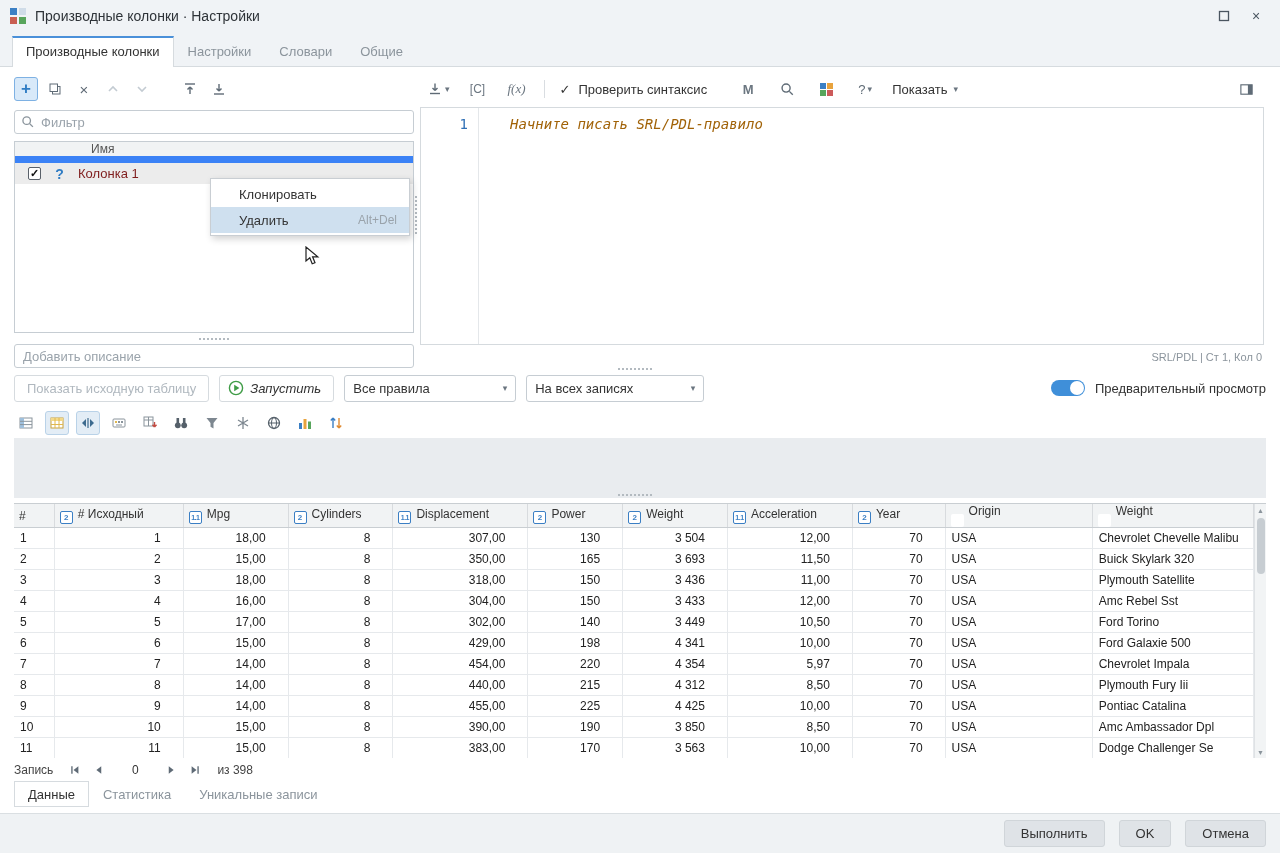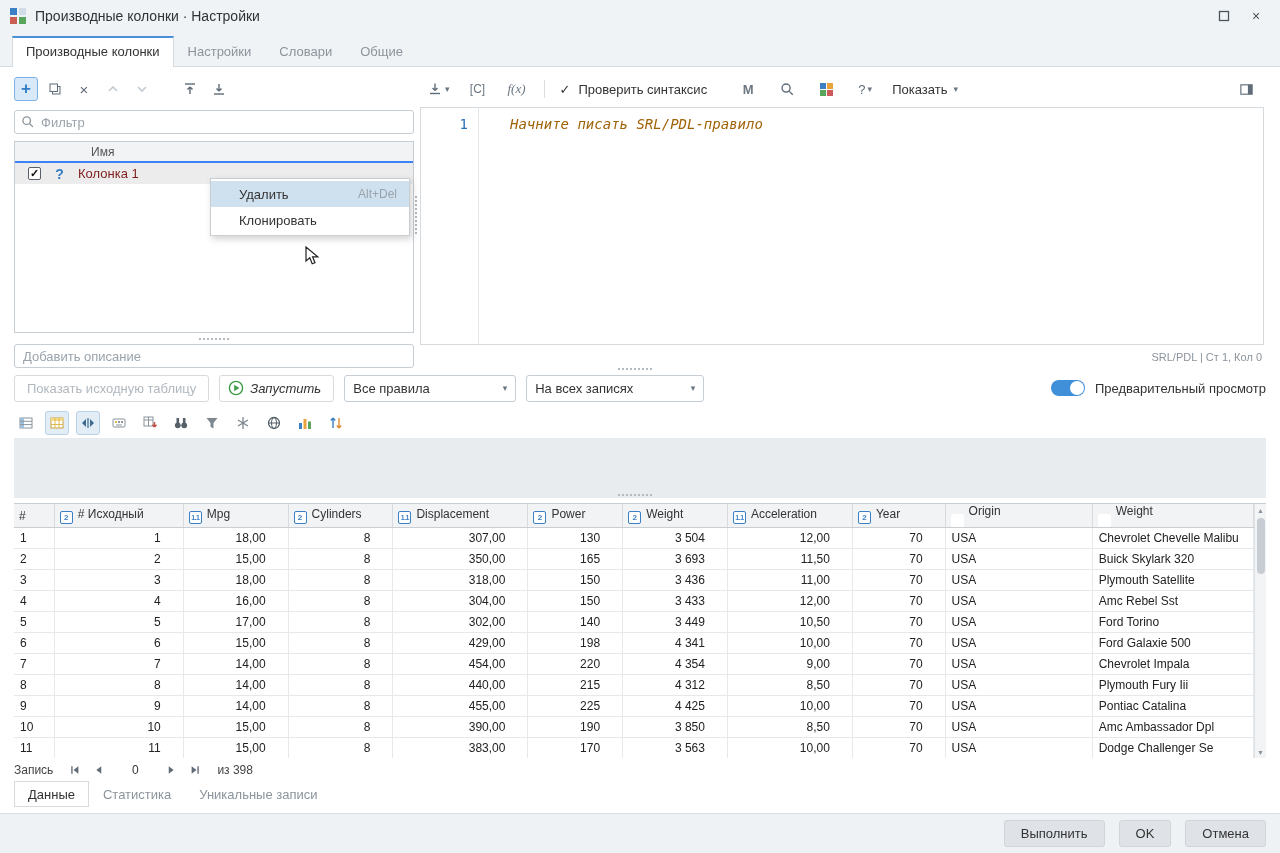--- a/index.html
+++ b/index.html
@@ -40,21 +40,21 @@
 
   
   .left-panel { position:absolute; left:14px; top:75px; width:400px; height:292px; }
   .lp-toolbar { display:flex; align-items:center; gap:5px; height:28px; }
   .lp-gap { width:14px; }
   .filter-box { margin-top:7px; height:24px; border:1px solid #c6cdd3; border-radius:3px;
     display:flex; align-items:center; padding:0 6px; gap:6px; background:#fff; }
   .filter-box input, .desc-box input { border:none; outline:none; flex:1; font-size:13px; color:#333; background:transparent; font-family:inherit; }
   .filter-box input::placeholder, .desc-box input::placeholder { color:#9aa3ab; }
   .col-list { margin-top:7px; height:192px; border:1px solid #c6cdd3; background:#fff; overflow:hidden; }
-  .list-head { height:21px; background:#f1f3f4; border-bottom:2px solid #3b82f6;
+  .list-head { height:21px; background:#f1f3f4; border-bottom:7px solid #3b82f6;
     display:flex; align-items:center; font-size:12px; color:#555; padding-left:76px; }
   .list-row { height:21px; display:flex; align-items:center; background:#ececec; padding-left:13px; }
   .checkbox { width:13px; height:13px; border:1px solid #596069; border-radius:2px; background:#fff;
     font-size:11px; line-height:11px; text-align:center; color:#111; font-weight:bold; }
   .qmark { color:#2f7cc4; font-weight:bold; font-size:14px; width:37px; text-align:center; }
   .row-name { font-size:13px; color:#7f1d1d; }
   .dotted-h { width:30px; border-top:2px dotted #b3bac0; margin:5px auto 4px; }
   .desc-box { height:24px; border:1px solid #c6cdd3; border-radius:3px; display:flex; align-items:center; padding:0 8px; background:#fff; }
 
   
@@ -288,27 +288,27 @@
     <div class="code">
       <span>Начните писать SRL/PDL-правило</span>
     </div>
   </div>
   <div class="editor-status">SRL/PDL | Ст 1, Кол 0</div>
 </div>
 
 <div class="vdots"></div>
 
 <div class="context-menu">
+    <div class="cm-item">
+      <span class="cm-label">Клонировать</span>
+      <span class="cm-short"></span>
+    </div>
     <div class="cm-item hl">
       <span class="cm-label">Удалить</span>
       <span class="cm-short">Alt+Del</span>
-    </div>
-    <div class="cm-item">
-      <span class="cm-label">Клонировать</span>
-      <span class="cm-short"></span>
     </div>
   </div>
 <div class="cursor">
   <svg width="18" height="20" viewBox="0 0 18 20">
       <path d="M4 1v14l3.8-3.2 2.4 6 2.8-1.1-2.4-5.9h5.2z" fill="#fff" stroke="#222" stroke-width="1.2"></path>
     </svg>
 </div>
 
 <div class="dots-1"></div>
 
@@ -530,21 +530,21 @@
           <td class="txt">Ford Galaxie 500</td>
         </tr>
         <tr>
           <td class="rn">7</td>
           <td class="num">7</td>
           <td class="num">14,00</td>
           <td class="num">8</td>
           <td class="num">454,00</td>
           <td class="num">220</td>
           <td class="num">4 354</td>
-          <td class="num">9,00</td>
+          <td class="num">5,97</td>
           <td class="num">70</td>
           <td class="txt">USA</td>
           <td class="txt">Chevrolet Impala</td>
         </tr>
         <tr>
           <td class="rn">8</td>
           <td class="num">8</td>
           <td class="num">14,00</td>
           <td class="num">8</td>
           <td class="num">440,00</td>

